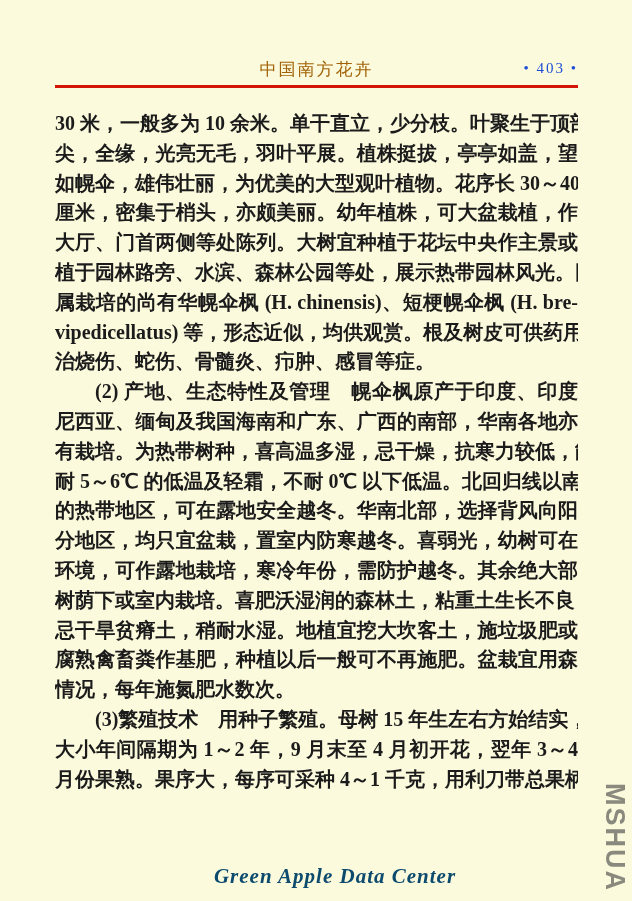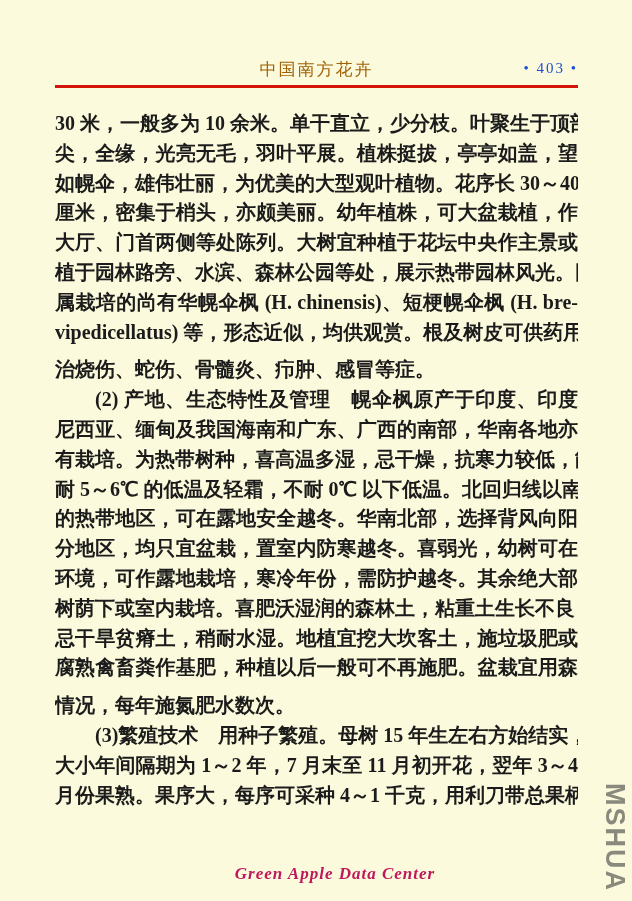--- a/index.html
+++ b/index.html
@@ -60,38 +60,37 @@
     font-size: 20px;
     font-weight: 600;
     text-align: justify;
     text-align-last: justify;
     overflow: hidden;
     white-space: nowrap;
   }
   .line.open {
     text-align: left;
     text-align-last: left;
-    margin-top: 8px;
   }
   .line.indent {
     padding-left: 40px;
   }
   
   .wm-green {
     position: absolute;
     top: 864px;
     left: 0;
     right: 0;
     padding-left: 38px;
     text-align: center;
     font-family: "Liberation Serif", serif;
     font-style: italic;
-    font-size: 17px;
+    font-size: 21px;
     letter-spacing: 1px;
-    color: #be185d;
+    color: #0c4a6e;
     font-weight: 600;
   }
   .wm-mshua {
     position: absolute;
     top: 783px;
     left: 632px;
     width: 94px;
     height: 34px;
     transform: rotate(90deg);
     transform-origin: 0 0;
@@ -129,21 +128,21 @@
     <div class="line">有栽培。为热带树种，喜高温多湿，忌干燥，抗寒力较低，能</div>
     <div class="line">耐 5～6℃ 的低温及轻霜，不耐 0℃ 以下低温。北回归线以南</div>
     <div class="line">的热带地区，可在露地安全越冬。华南北部，选择背风向阳</div>
     <div class="line">分地区，均只宜盆栽，置室内防寒越冬。喜弱光，幼树可在</div>
     <div class="line">环境，可作露地栽培，寒冷年份，需防护越冬。其余绝大部</div>
     <div class="line">树荫下或室内栽培。喜肥沃湿润的森林土，粘重土生长不良，</div>
     <div class="line">忌干旱贫瘠土，稍耐水湿。地植宜挖大坎客土，施垃圾肥或</div>
     <div class="line">腐熟禽畜粪作基肥，种植以后一般可不再施肥。盆栽宜用森</div>
     <div class="line open">情况，每年施氮肥水数次。</div>
     <div class="line indent">(3)繁殖技术　用种子繁殖。母树 15 年生左右方始结实，</div>
-    <div class="line">大小年间隔期为 1～2 年，7 月末至 11 月初开花，翌年 3～4</div>
+    <div class="line">大小年间隔期为 1～2 年，9 月末至 4 月初开花，翌年 3～4</div>
     <div class="line">月份果熟。果序大，每序可采种 4～1 千克，用利刀带总果柄</div>
   </div>
 
   <div class="wm-green">Green Apple Data Center</div>
 
   <div class="wm-mshua">MSHUA</div>
 
 </div>
 
 </body></html>

